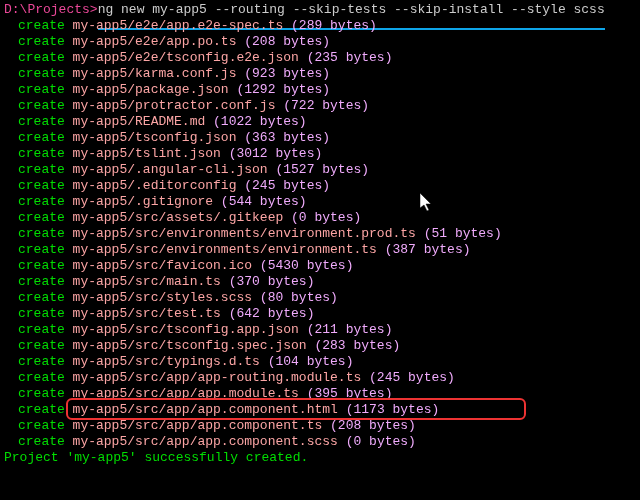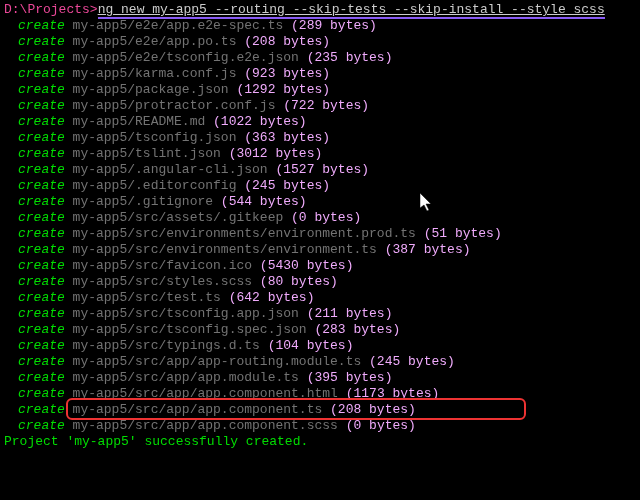--- a/index.html
+++ b/index.html
@@ -14,28 +14,27 @@
       position: relative;
     }
     .terminal {
       padding: 2px 4px;
       white-space: nowrap;
     }
     .prompt-line { color: #ccc; }
     .prompt { color: #ec4899; }
     .cmd { color: #ccc; }
     .line { padding-left: 14px; }
-    .create { color: #0d0; font-style: italic; }
-    .path { color: #737373; }
+    .create { color: #0d0; }
+    .path { color: #fca5a5; }
     .size { color: #f0abfc; }
     .success { color: #0d0; padding-left: 0; }
     .underline-red {
-      border-bottom: 2px solid #8b5cf6;
-      padding-bottom: 0;
-      text-decoration: underline;
+      border-bottom: 2px solid #0ea5e9;
+      padding-bottom: 11px;
     }
     .highlight-box {
       position: absolute;
       border: 2px solid #e33;
       border-radius: 6px;
       pointer-events: none;
     }
     .cursor {
       position: absolute;
       pointer-events: none;
@@ -61,20 +60,21 @@
       <div class="line"><span class="create">create</span><span class="path"> my-app5/README.md </span><span class="size">(1022 bytes)</span></div>
       <div class="line"><span class="create">create</span><span class="path"> my-app5/tsconfig.json </span><span class="size">(363 bytes)</span></div>
       <div class="line"><span class="create">create</span><span class="path"> my-app5/tslint.json </span><span class="size">(3012 bytes)</span></div>
       <div class="line"><span class="create">create</span><span class="path"> my-app5/.angular-cli.json </span><span class="size">(1527 bytes)</span></div>
       <div class="line"><span class="create">create</span><span class="path"> my-app5/.editorconfig </span><span class="size">(245 bytes)</span></div>
       <div class="line"><span class="create">create</span><span class="path"> my-app5/.gitignore </span><span class="size">(544 bytes)</span></div>
       <div class="line"><span class="create">create</span><span class="path"> my-app5/src/assets/.gitkeep </span><span class="size">(0 bytes)</span></div>
       <div class="line"><span class="create">create</span><span class="path"> my-app5/src/environments/environment.prod.ts </span><span class="size">(51 bytes)</span></div>
       <div class="line"><span class="create">create</span><span class="path"> my-app5/src/environments/environment.ts </span><span class="size">(387 bytes)</span></div>
       <div class="line"><span class="create">create</span><span class="path"> my-app5/src/favicon.ico </span><span class="size">(5430 bytes)</span></div>
+      <div class="line"><span class="create">create</span><span class="path"> my-app5/src/main.ts </span><span class="size">(370 bytes)</span></div>
       <div class="line"><span class="create">create</span><span class="path"> my-app5/src/styles.scss </span><span class="size">(80 bytes)</span></div>
       <div class="line"><span class="create">create</span><span class="path"> my-app5/src/test.ts </span><span class="size">(642 bytes)</span></div>
       <div class="line"><span class="create">create</span><span class="path"> my-app5/src/tsconfig.app.json </span><span class="size">(211 bytes)</span></div>
       <div class="line"><span class="create">create</span><span class="path"> my-app5/src/tsconfig.spec.json </span><span class="size">(283 bytes)</span></div>
       <div class="line"><span class="create">create</span><span class="path"> my-app5/src/typings.d.ts </span><span class="size">(104 bytes)</span></div>
       <div class="line"><span class="create">create</span><span class="path"> my-app5/src/app/app-routing.module.ts </span><span class="size">(245 bytes)</span></div>
       <div class="line"><span class="create">create</span><span class="path"> my-app5/src/app/app.module.ts </span><span class="size">(395 bytes)</span></div>
       <div class="line"><span class="create">create</span><span class="path"> my-app5/src/app/app.component.html </span><span class="size">(1173 bytes)</span></div>
       <div class="line"><span class="create">create</span><span class="path"> my-app5/src/app/app.component.ts </span><span class="size">(208 bytes)</span></div>
       <div class="line"><span class="create">create</span><span class="path"> my-app5/src/app/app.component.scss </span><span class="size">(0 bytes)</span></div>

